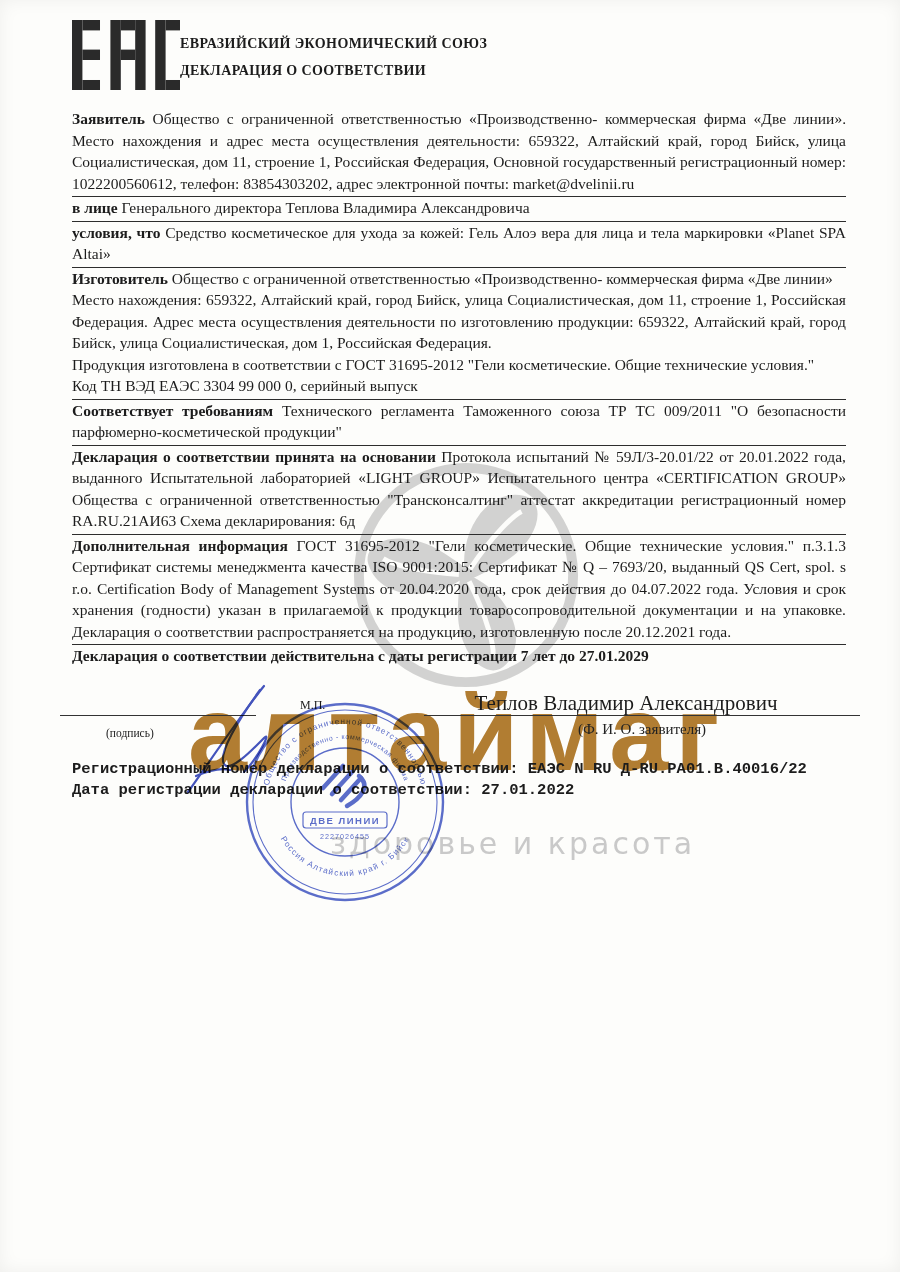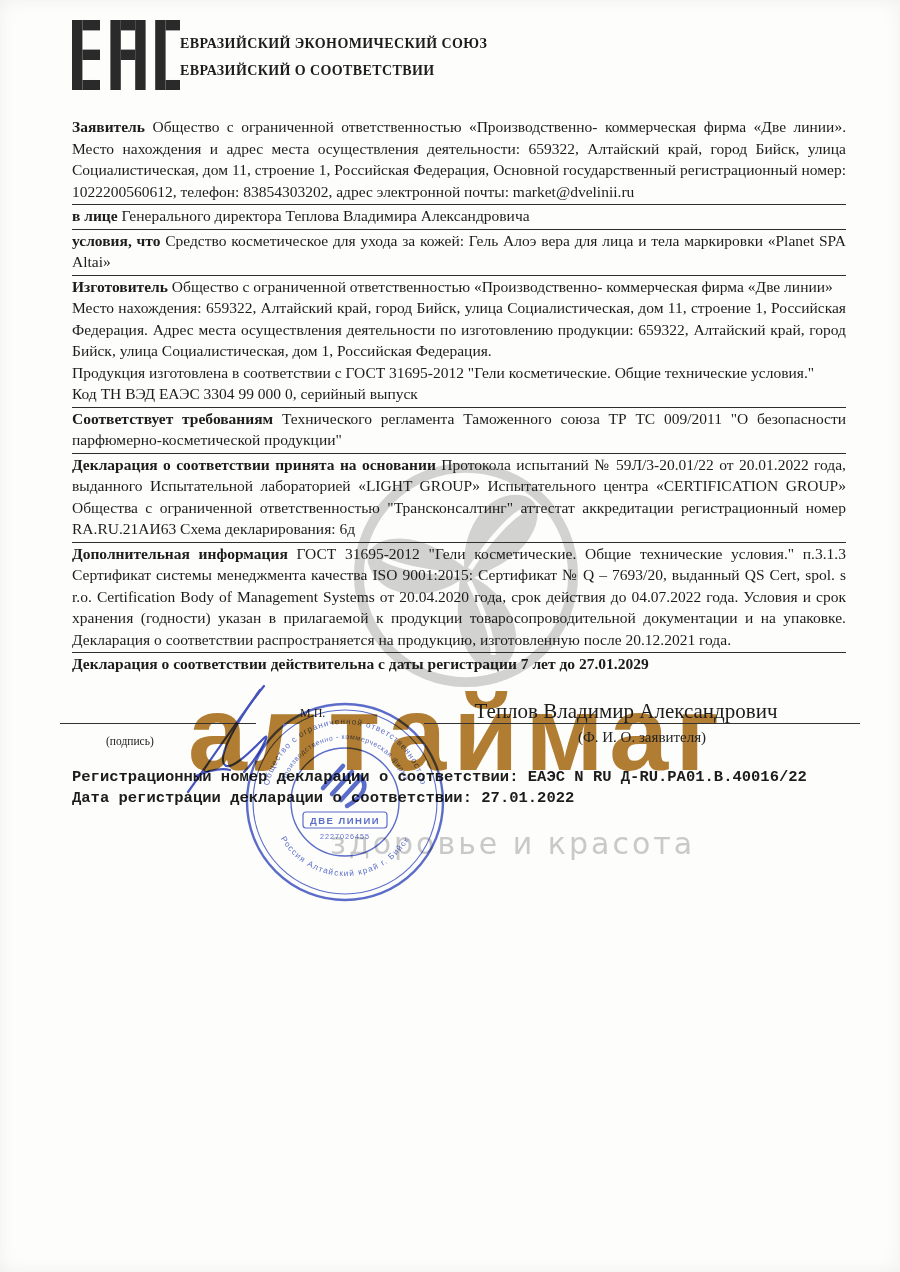--- a/index.html
+++ b/index.html
@@ -23,21 +23,21 @@
     font-size:30px;letter-spacing:3px;color:#c7c7c7;opacity:.95;white-space:nowrap;margin-top:40px;
   }
   
   .stamp{position:absolute;left:243px;top:700px;width:204px;height:204px;z-index:2;opacity:.85;mix-blend-mode:multiply;}
   .signature{position:absolute;left:160px;top:680px;width:180px;height:118px;z-index:2;opacity:.9;mix-blend-mode:multiply;}
   
   .content{position:relative;z-index:1;padding:16px 54px 0 72px;}
   .docheader{display:flex;align-items:flex-start;}
   .eac{flex:0 0 auto;width:108px;margin-top:4px;}
   .titles{flex:1;text-align:left;padding-top:14px;font-weight:bold;font-size:14px;line-height:27px;letter-spacing:.4px;}
-  main{margin-top:26px;font-size:15.5px;line-height:21.5px;text-align:justify;}
+  main{margin-top:18px;font-size:15.5px;line-height:21.5px;text-align:justify;}
   p.sec{margin:0;}
   .rule{border-bottom:1.6px solid #2d2d2d;padding-bottom:2px;margin-bottom:3px;}
   .gap-b{margin-bottom:12px;}
   .lbl{font-weight:bold;}
   .validity{font-weight:bold;margin-top:2px;}
   .sig-area{position:relative;height:92px;}
   .sig-line{position:absolute;left:-12px;top:48px;width:196px;border-bottom:1.4px solid #333;}
   .sig-caption{position:absolute;left:34px;top:56px;width:130px;font-size:11.5px;color:#222;z-index:3;}
   .mp{position:absolute;left:228px;top:28px;font-size:12px;z-index:3;}
   .fio-name{position:absolute;left:336px;top:26px;width:436px;text-align:center;font-size:21px;z-index:3;}
@@ -123,21 +123,21 @@
             <rect x="79" y="0" width="13" height="88"></rect>
             <rect x="61" y="0" width="18" height="13"></rect>
             <rect x="61" y="37" width="18" height="13"></rect>
           <rect x="104" y="0" width="13" height="88"></rect>
             <rect x="117" y="0" width="18" height="13"></rect>
             <rect x="117" y="75" width="18" height="13"></rect>
         </g>
       </svg>
       <div class="titles">
         <div>ЕВРАЗИЙСКИЙ ЭКОНОМИЧЕСКИЙ СОЮЗ</div>
-        <div>ЕВРАЗИЙСКИЙ О СООТВЕТСТВИИ</div>
+        <div>ДЕКЛАРАЦИЯ О СООТВЕТСТВИИ</div>
       </div>
     </header>
 
     <main>
 
       <p class="sec rule"><span class="lbl">Заявитель</span> <span>Общество с ограниченной ответственностью «Производственно- коммерческая фирма «Две линии». Место нахождения и адрес места осуществления деятельности: 659322, Алтайский край, город Бийск, улица Социалистическая, дом 11, строение 1, Российская Федерация, Основной государственный регистрационный номер: 1022200560612, телефон: 83854303202, адрес электронной почты: market@dvelinii.ru</span></p>
 
       <p class="sec rule"><span class="lbl">в лице</span> <span>Генерального директора Теплова Владимира Александровича</span></p>
 
       <p class="sec rule"><span class="lbl">условия, что</span> <span>Средство косметическое для ухода за кожей: Гель Алоэ вера для лица и тела маркировки «Planet SPA Altai»</span></p>

